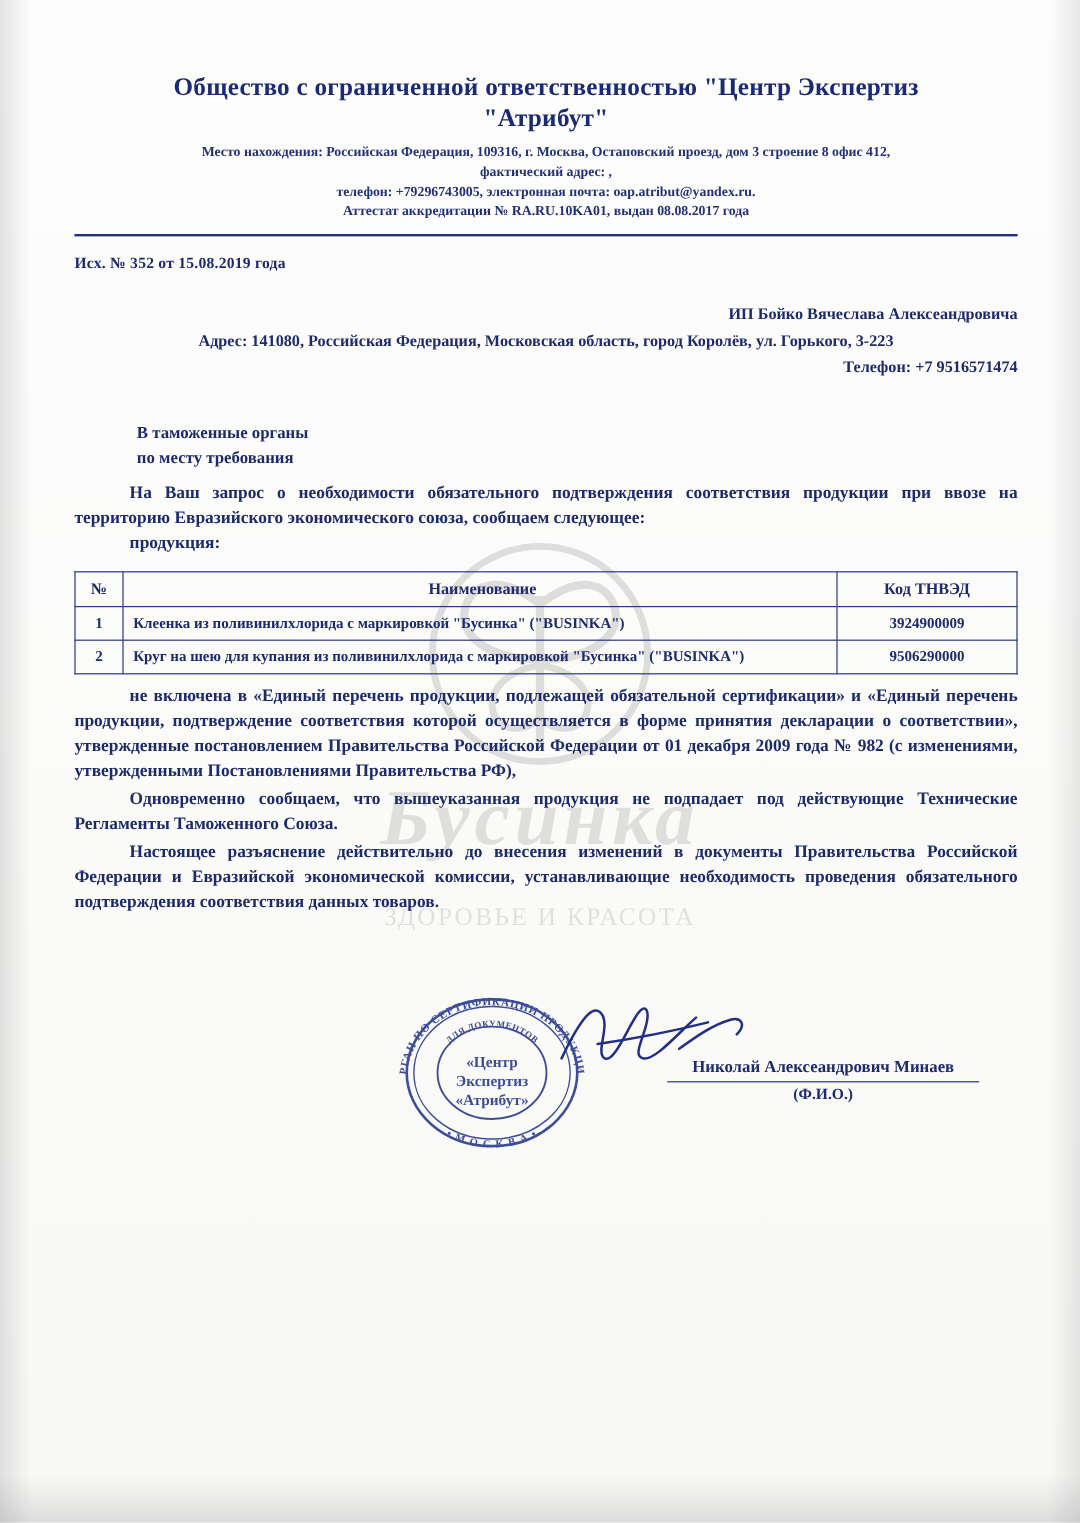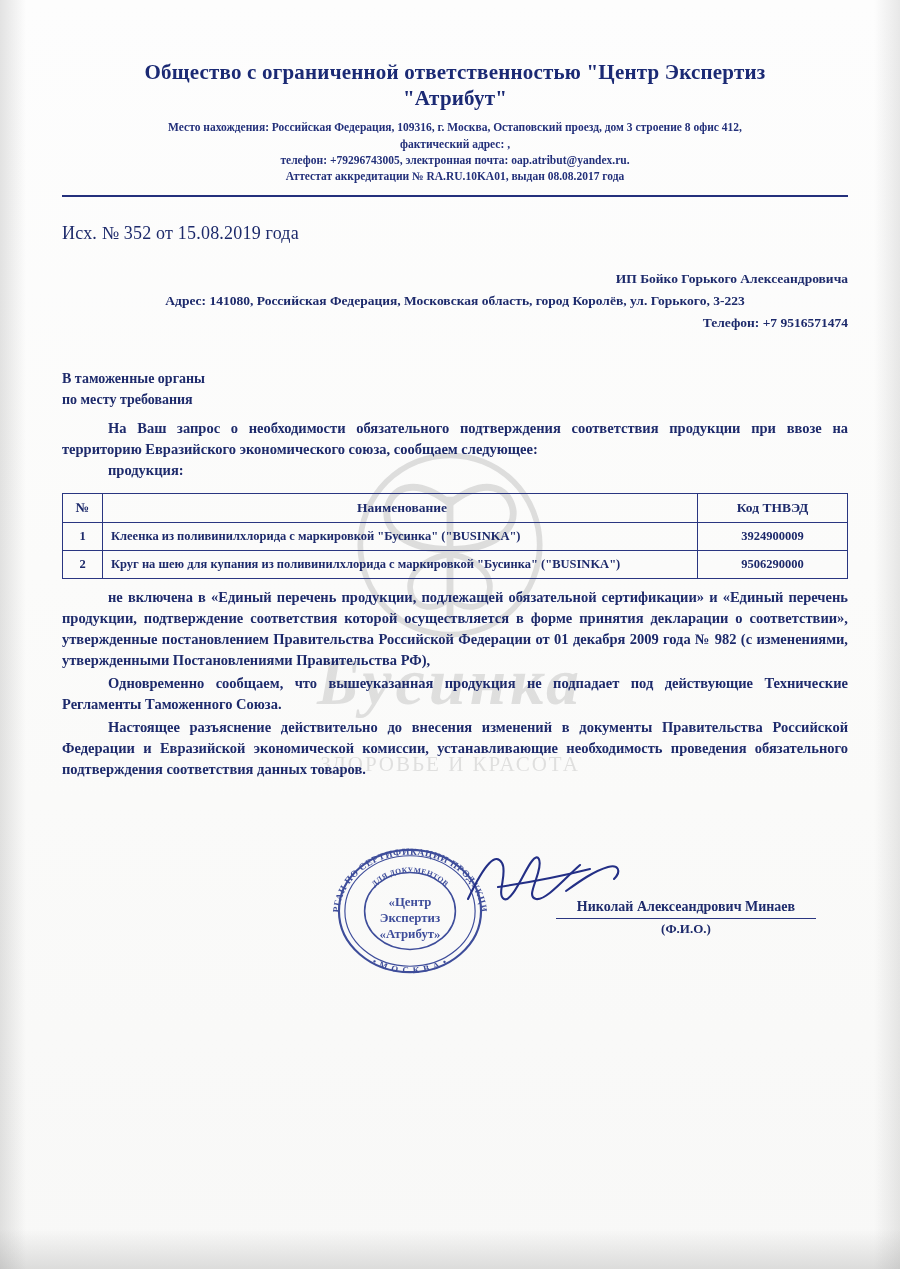--- a/index.html
+++ b/index.html
@@ -66,23 +66,23 @@
   }
   .org-meta div { white-space: nowrap; }
   .rule {
     margin-top: 10px;
     border-top: 2px solid #24307c;
     height: 0;
   }
 
   
   .outgoing {
-    margin-top: 26px;
-    font-size: 18px;
-    font-weight: normal;
+    margin-top: 14px;
+    font-size: 13px;
+    font-weight: bold;
     letter-spacing: .2px;
   }
 
   
   .addressee {
     margin-top: 24px;
     font-size: 13.5px;
     font-weight: bold;
     line-height: 1.65;
     text-align: right;
@@ -94,20 +94,21 @@
     margin-top: 40px;
     text-align: center;
     font-size: 21px;
     font-weight: bold;
     letter-spacing: 1.2px;
   }
 
   
   .to-block {
     margin-top: 34px;
+    margin-left: 52px;
     font-size: 14px;
     font-weight: bold;
     line-height: 1.5;
   }
   p.body {
     margin: 8px 0 0 0;
     font-size: 14.5px;
     font-weight: bold;
     line-height: 1.45;
     text-align: justify;
@@ -261,21 +262,21 @@
         <div>фактический адрес: ,</div>
         <div>телефон: +79296743005, электронная почта: oap.atribut@yandex.ru.</div>
         <div>Аттестат аккредитации № RA.RU.10KA01, выдан 08.08.2017 года</div>
       </div>
       <div class="rule"></div>
     </div>
 
     <div class="outgoing">Исх. № 352 от 15.08.2019 года</div>
 
     <div class="addressee">
-      <div>ИП Бойко Горького Алексеандровича</div>
+      <div>ИП Бойко Вячеслава Алексеандровича</div>
       <div class="row-center">Адрес: 141080, Российская Федерация, Московская область, город Королёв, ул. Горького, 3-223</div>
       <div>Телефон: +7 9516571474</div>
     </div>
 
 
     <div class="to-block">
       <div>В таможенные органы</div>
       <div>по месту требования</div>
     </div>
 

